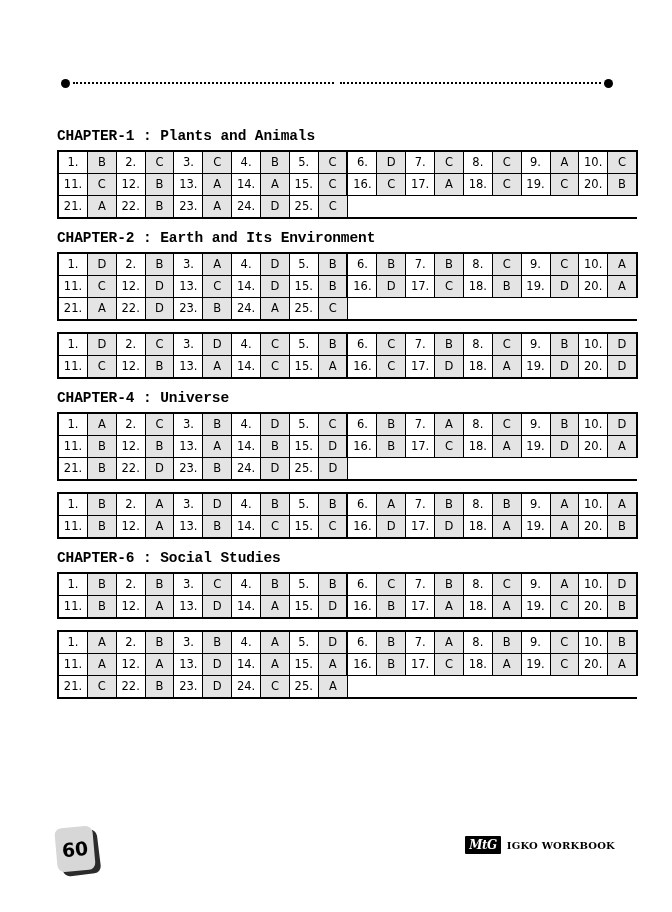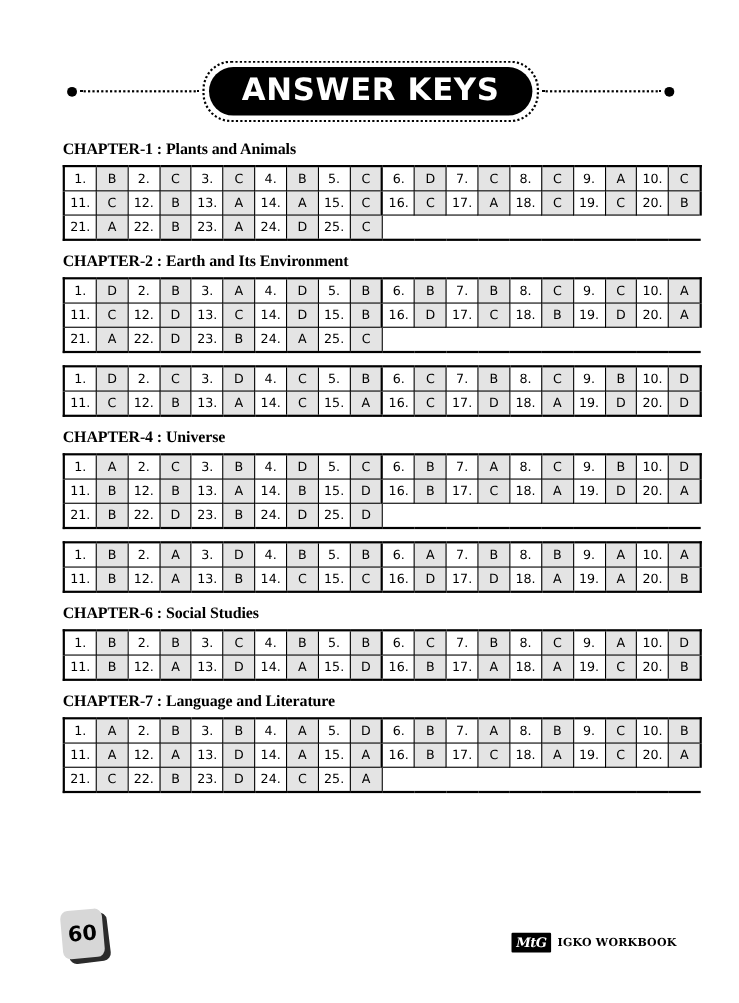--- a/index.html
+++ b/index.html
@@ -74,21 +74,21 @@
   .content {
     position: absolute;
     left: 57px;
     top: 128px;
     width: 558px;
   }
 
   .chapter { margin-bottom: 11px; }
 
   .chapter-title {
-    font-family: Liberation Serif, serif;
+    font-family: Liberation Mono, monospace;
     font-weight: bold;
     font-size: 14.5px;
     line-height: 17px;
     margin-bottom: 5px;
     white-space: nowrap;
     letter-spacing: -0.1px;
   }
 
   .ans-table {
     border-collapse: collapse;
@@ -163,21 +163,21 @@
     align-items: center;
     justify-content: center;
     font-family: "DejaVu Sans", sans-serif;
     font-weight: bold;
     font-size: 19px;
     color: #000;
   }
   .footer-brand {
     position: absolute;
     right: 57px;
-    top: 28px;
+    top: 16px;
     display: flex;
     align-items: center;
     gap: 6px;
   }
   .brand-mark {
     background: #000;
     color: #fff;
     font-family: "DejaVu Serif", serif;
     font-weight: bold;
     font-size: 12px;
@@ -197,23 +197,20 @@
   }
 </style>
 </head>
 <body>
 
 <div class="page">
 
   <div class="header-band">
     <span class="rule-dot left"></span>
     <span class="rule-line"></span>
-    <span class="title-chip-wrap">
-      <span class="title-chip">ANSWER KEYS</span>
-    </span>
     <span class="rule-line"></span>
     <span class="rule-dot right"></span>
   </div>
 
   <div class="content" id="content">
       <div class="chapter">
         <div class="chapter-title">CHAPTER-1 : Plants and Animals</div>
         <table class="ans-table">
           <tbody>
             <tr class="first-row">
@@ -549,21 +546,20 @@
               <td class="ans">A</td>
               <td class="num">19.</td>
               <td class="ans">C</td>
               <td class="num">20.</td>
               <td class="ans edge-right">B</td>
             </tr>
           </tbody>
         </table>
       </div>
       <div class="chapter">
-        <div class="chapter-title">CHAPTER-7 : Language and Literature</div>
         <table class="ans-table">
           <tbody>
             <tr class="first-row">
               <td class="num edge-left">1.</td>
               <td class="ans">A</td>
               <td class="num">2.</td>
               <td class="ans">B</td>
               <td class="num">3.</td>
               <td class="ans">B</td>
               <td class="num">4.</td>

